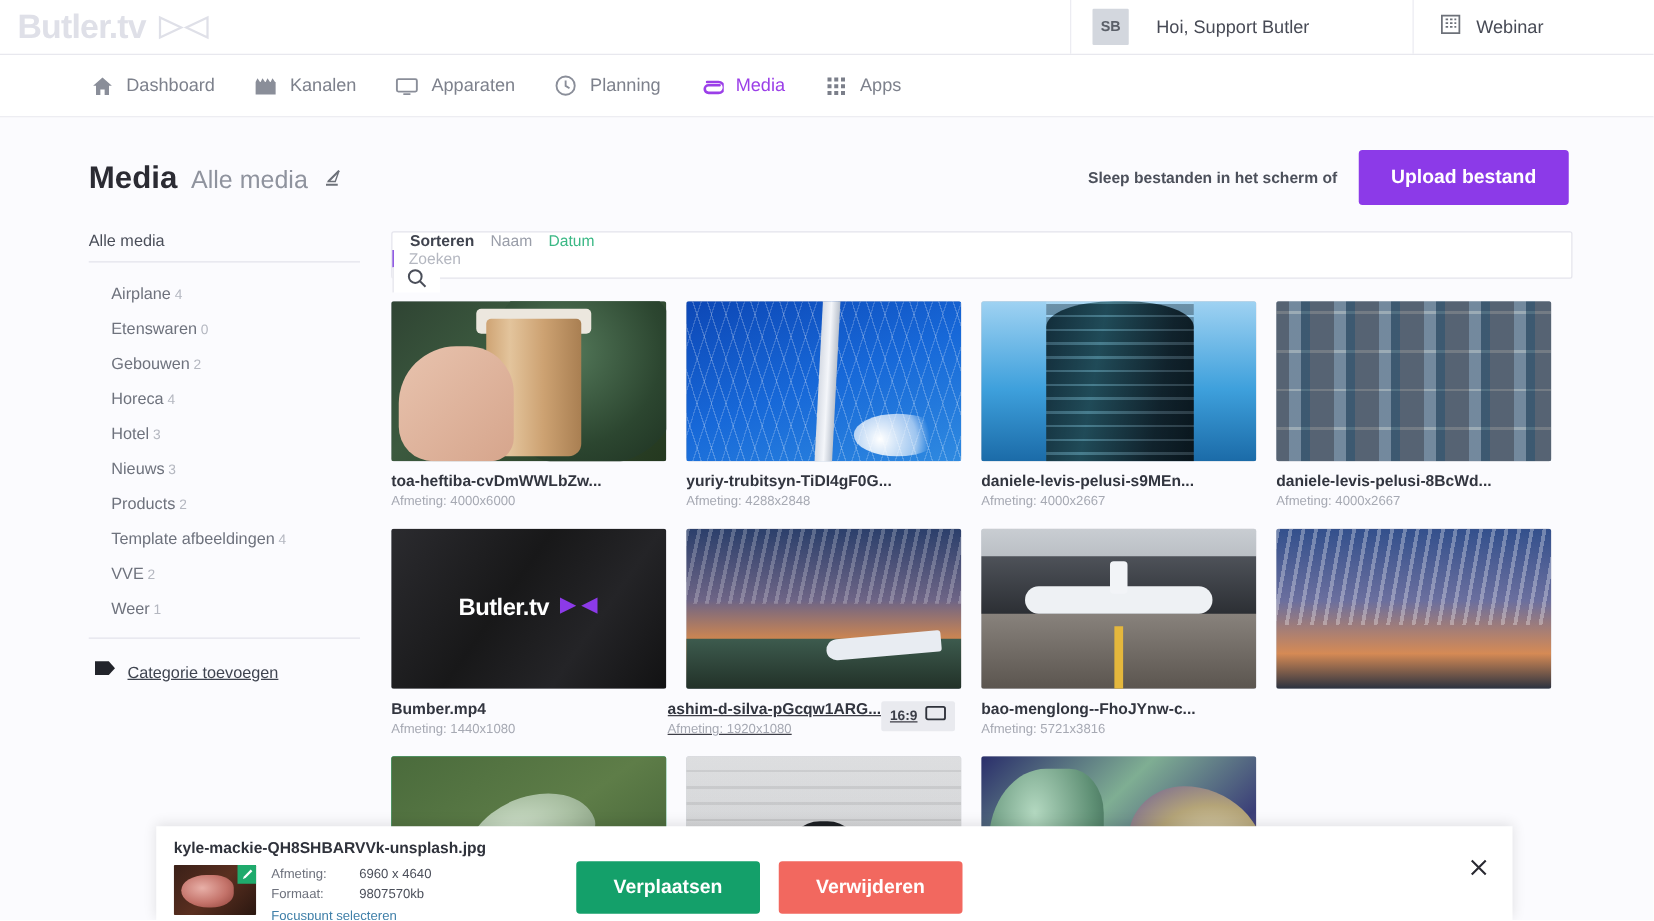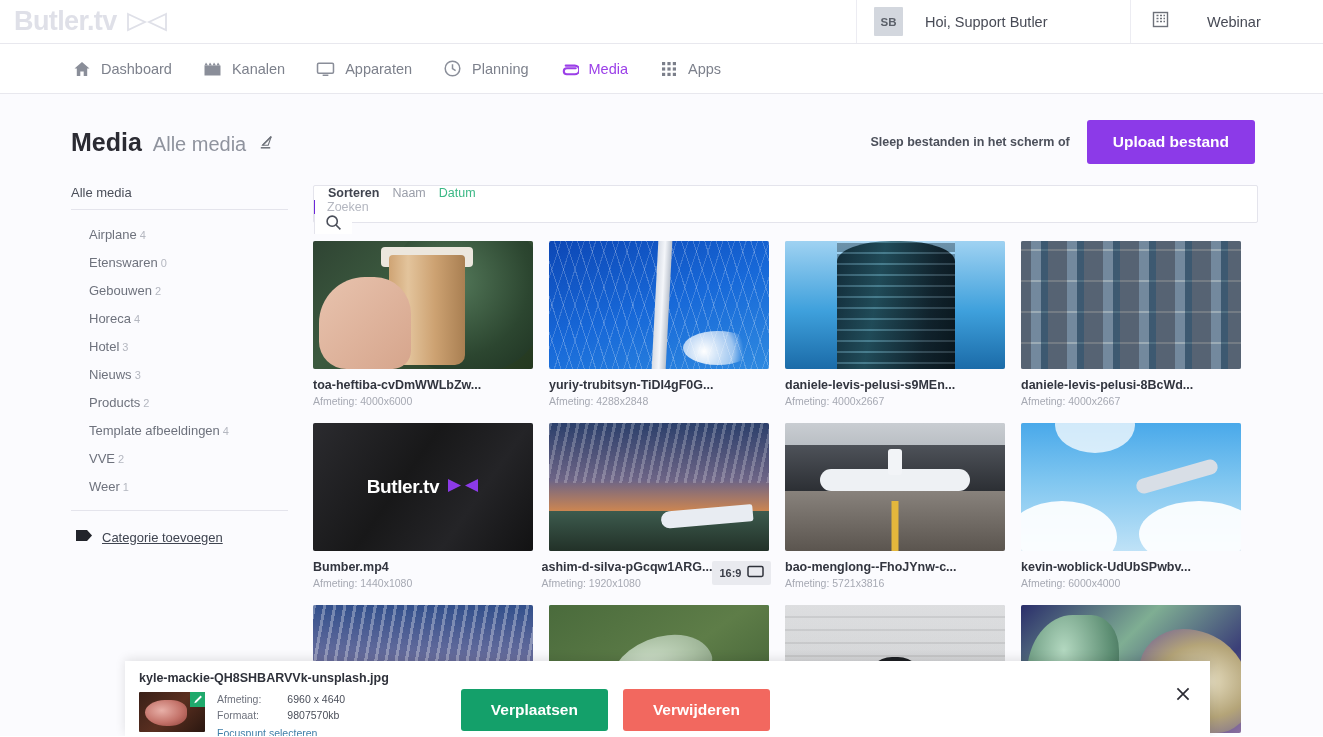--- a/index.html
+++ b/index.html
@@ -42,21 +42,21 @@
     font-size: 11.5px; font-weight: bold;
     display: flex; align-items: center; justify-content: center;
     border-radius: 1px;
   }
   .user-greet { font-size: 14.5px; color: #474a55; }
   .webinar-wrap {
     flex: 1;
     display: flex; align-items: center; gap: 11px;
     padding-left: 20px;
   }
-  .webinar-label { font-size: 14.5px; color: #474a55; margin-left: 26px; }
+  .webinar-label { font-size: 14.5px; color: #474a55; }
 
   
   .navbar {
     height: 50px; width: 100%;
     display: flex; align-items: center;
     padding-left: 72px; gap: 0;
     border-bottom: 1px solid #e8e8ee;
     background: #fff;
   }
   .nav-item {
@@ -173,21 +173,21 @@
     position: relative;
     background: #c9ccd4;
   }
   .thumb.selected { outline: 3px solid #29b877; outline-offset: -3px; }
   .card-title {
     font-size: 12.5px; font-weight: bold; color: #32353f;
     margin-top: 9px;
     white-space: nowrap; overflow: hidden;
   }
   .card-sub { font-size: 10.5px; color: #a6a9b3; margin-top: 3px; }
-  .card-meta-row { display: flex; align-items: center; justify-content: center; }
+  .card-meta-row { display: flex; align-items: center; justify-content: flex-end; text-decoration: underline; }
   .ratio-badge {
     display: flex; align-items: center; gap: 6px;
     background: #e9eaef; border-radius: 2px;
     padding: 3px 7px; margin-top: 5px;
   }
   .ratio-text { font-size: 11px; font-weight: bold; color: #3b3e48; }
 
   
   .art { position: absolute; inset: 0; }
 
@@ -670,32 +670,20 @@
               <div class="terminal"></div>
                 <div class="stripe"></div>
                 <div class="jet-body"></div>
                 <div class="tail"></div>
             </div>
           </div>
           <div class="card-title">bao-menglong--FhoJYnw-c...</div>
           <div class="card-sub">Afmeting: 5721x3816</div>
         </div>
 
-        <div class="card">
-          <div class="thumb">
-            <div class="art art-sky-plane">
-              <div class="puff3"></div>
-                <div class="jet"></div>
-                <div class="puff1"></div>
-                <div class="puff2"></div>
-            </div>
-          </div>
-          <div class="card-title">kevin-woblick-UdUbSPwbv...</div>
-          <div class="card-sub">Afmeting: 6000x4000</div>
-        </div>
 
         <div class="card">
           <div class="thumb">
             <div class="art art-dusk">
                 <div class="cl"></div>
               </div>
           </div>
         </div>
 
         <div class="card">

